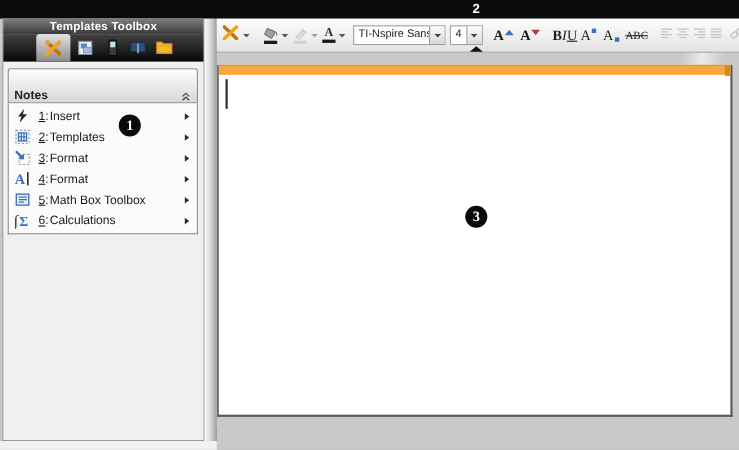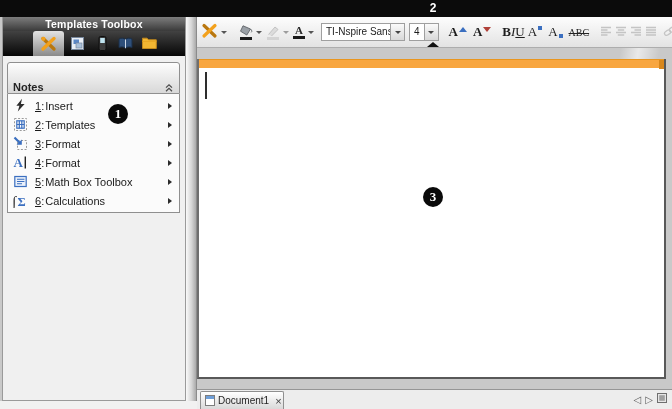--- a/index.html
+++ b/index.html
@@ -388,36 +388,14 @@
       </div>
       <div class="caret"></div>
     </div>
   </div>
 
   <div class="callout" id="co1">1</div>
   <div class="callout" id="co3">3</div>
 
   <div class="bl-strip"></div>
 
-  <div class="tabbar">
-    <div class="doctab">
-      <span>
-        <svg width="10" height="11" viewBox="0 0 10 11">
-          <rect x="0.5" y="0.5" width="9" height="10" fill="#fff" stroke="#7d7d7d"></rect>
-          <rect x="1" y="1" width="8" height="3" fill="#6f9fd8"></rect>
-        </svg>
-      </span>
-      <span class="lbl">Document1</span>
-      <span class="x">×</span>
-    </div>
-    <div class="pager">
-      <span>◁</span>
-      <span>▷</span>
-      <span>
-        <svg width="10" height="10" viewBox="0 0 10 10">
-          <rect x="0.5" y="0.5" width="9" height="9" fill="#e6e6e6" stroke="#6f6f6f"></rect>
-          <rect x="2.2" y="2.2" width="5.6" height="5.6" fill="#a0a0a0"></rect>
-        </svg>
-      </span>
-    </div>
-  </div>
 
 </div>
 
 </body></html>

